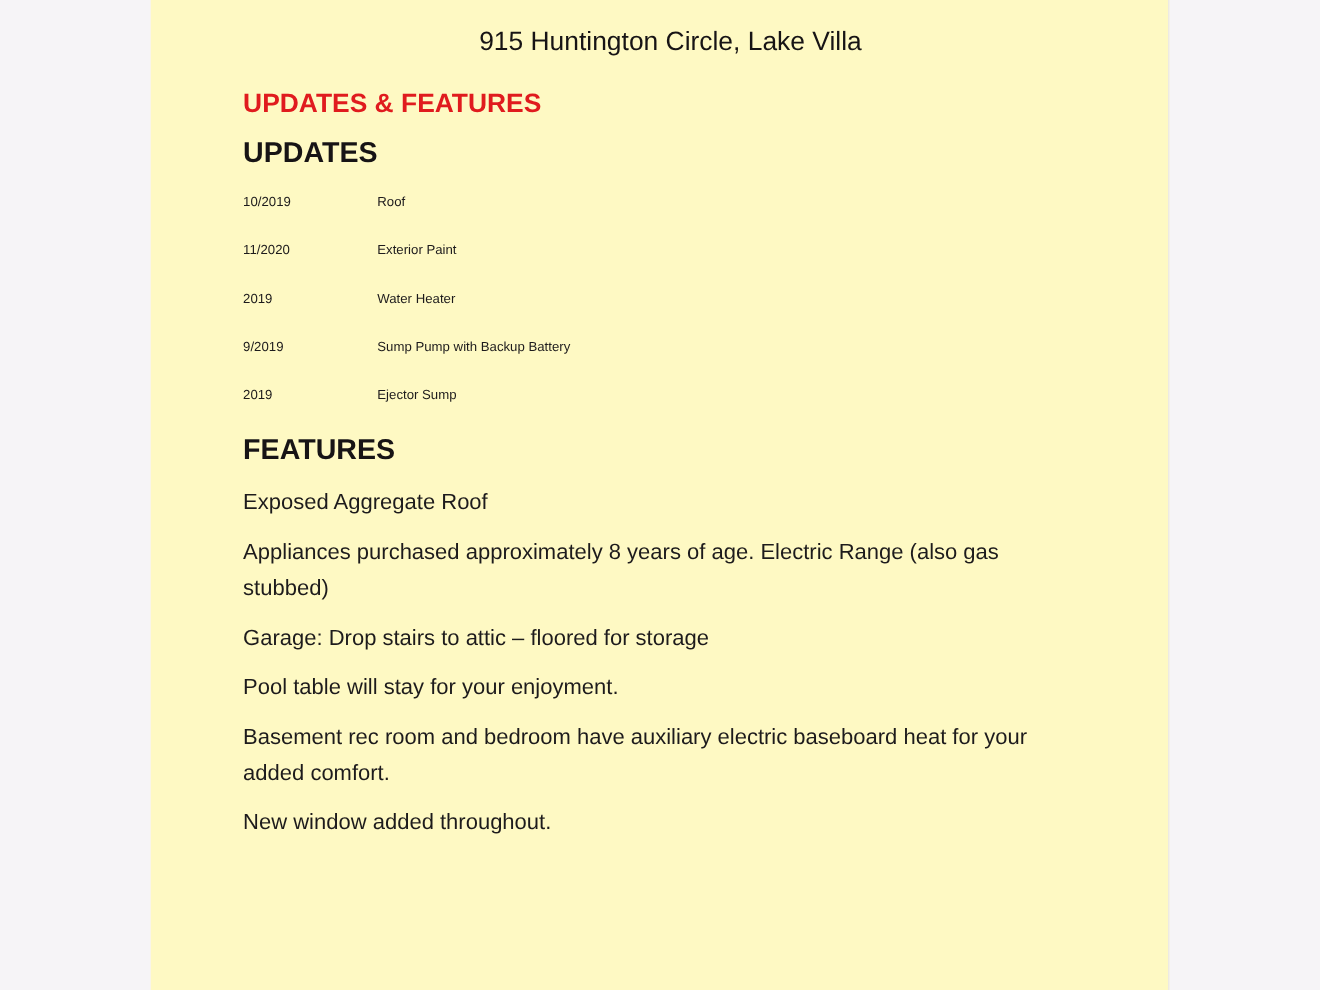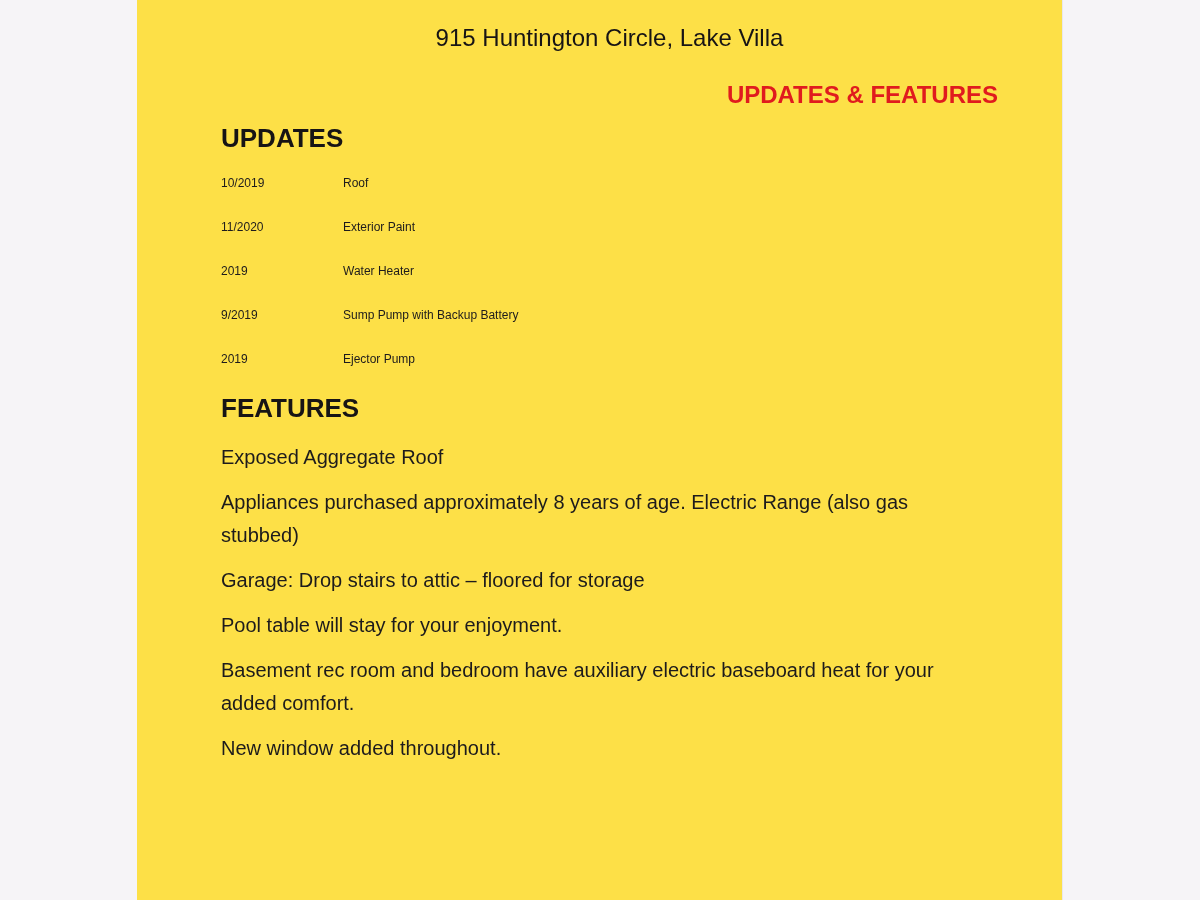--- a/index.html
+++ b/index.html
@@ -12,35 +12,35 @@
     overflow: hidden;
     background: #f6f4f7;
     font-family: "Liberation Sans", sans-serif;
     color: #1d1b1c;
   }
   .page {
     box-sizing: border-box;
     width: 926px;
     height: 900px;
     margin: 0 auto;
-    background: #fde047;
+    background: #fef9c3;
     border-right: 1px solid #e9e7eb;
     padding: 22px 64px 0 84px;
   }
   .doc-title {
     font-size: 24px;
     line-height: 32px;
     text-align: center;
     font-weight: 400;
     color: #171415;
   }
   .doc-subtitle {
     font-size: 24px;
     line-height: 30px;
-    text-align: right;
+    text-align: left;
     font-weight: 700;
     color: #e01b1e;
     margin-top: 26px;
   }
   .section-heading {
     font-size: 26px;
     line-height: 34px;
     font-weight: 700;
     color: #171415;
   }
@@ -84,21 +84,21 @@
     <div class="update-row">
       <span class="update-date">11/2020</span><span class="update-item">Exterior Paint</span>
     </div>
     <div class="update-row">
       <span class="update-date">2019</span><span class="update-item">Water Heater</span>
     </div>
     <div class="update-row">
       <span class="update-date">9/2019</span><span class="update-item">Sump Pump with Backup Battery</span>
     </div>
     <div class="update-row">
-      <span class="update-date">2019</span><span class="update-item">Ejector Pump</span>
+      <span class="update-date">2019</span><span class="update-item">Ejector Sump</span>
     </div>
   </div>
 
   <div class="section-heading features">FEATURES</div>
 
   <div class="features-list">
     <p class="feature-paragraph">Exposed Aggregate Roof</p>
     <p class="feature-paragraph">Appliances purchased approximately 8 years of age. Electric Range (also gas
 stubbed)</p>
     <p class="feature-paragraph">Garage: Drop stairs to attic – floored for storage</p>

